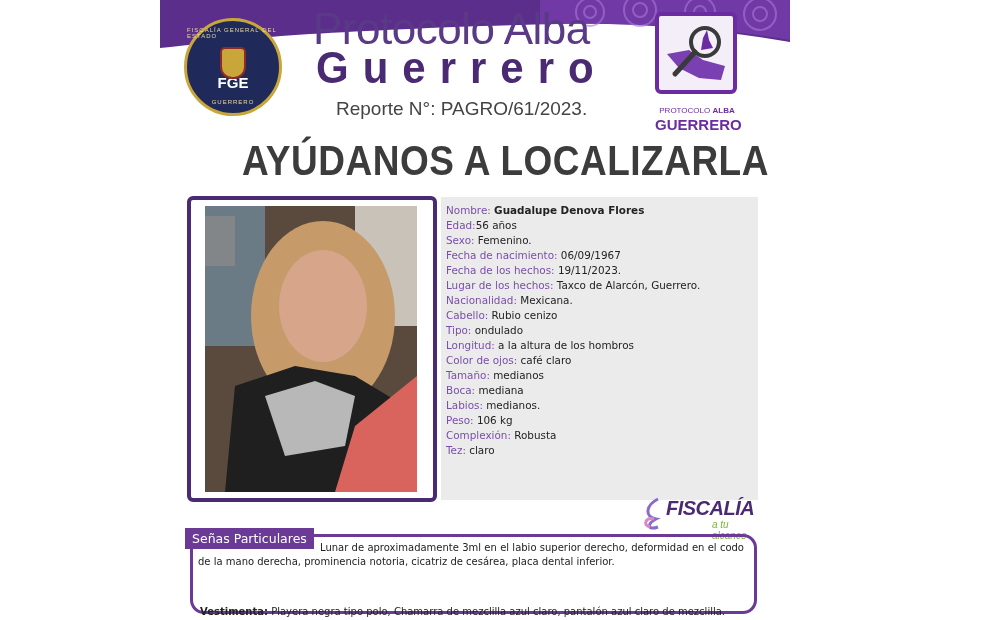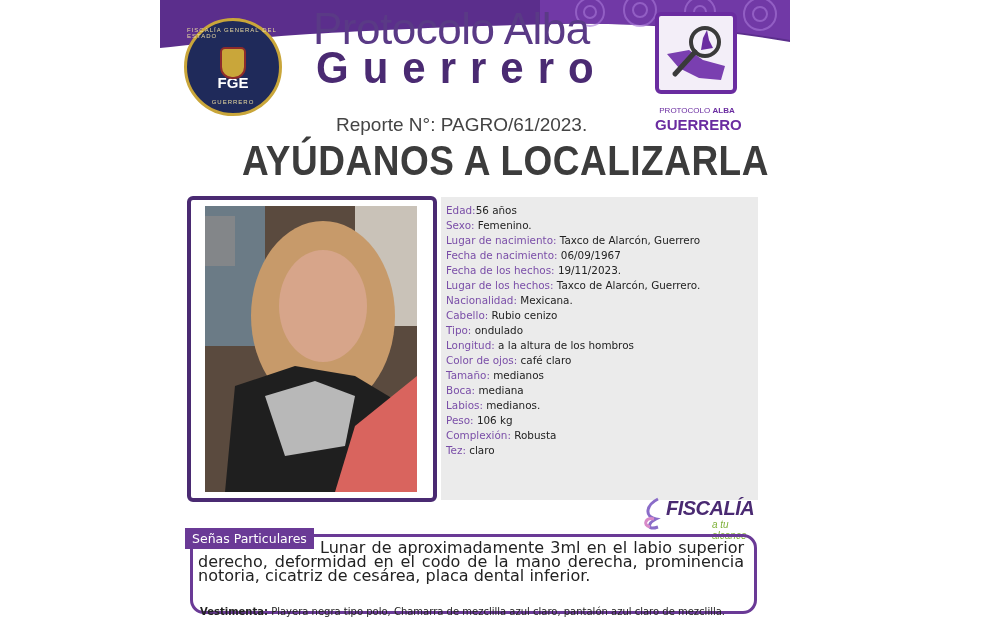--- a/index.html
+++ b/index.html
@@ -6,39 +6,39 @@
   body { width:1005px; height:620px; background:#ffffff; position:relative; overflow:hidden; font-family:"Liberation Sans", sans-serif; }
   .poster { position:absolute; left:160px; top:0; width:630px; height:620px; background:#fff; overflow:hidden; }
   .banner { position:absolute; left:0; top:0; width:630px; height:60px; }
   .seal { position:absolute; left:24px; top:18px; width:98px; height:98px; border-radius:50%; background:#1f2a5a; border:3px solid #c9a63a; box-sizing:border-box; display:flex; align-items:center; justify-content:center; flex-direction:column; color:#fff; }
   .seal .fge { font-weight:bold; font-size:15px; margin-top:30px; }
   .seal .ring { position:absolute; top:6px; font-size:6px; letter-spacing:1px; color:#e8d9a0; }
   .seal .bottom { position:absolute; bottom:8px; font-size:6px; letter-spacing:1px; color:#e8d9a0; }
   .seal .crest { position:absolute; top:26px; width:26px; height:32px; border-radius:5px 5px 12px 12px; background:#c9a63a; border:2px solid #8d2b2b; box-sizing:border-box; }
   .title1 { position:absolute; left:153px; top:4px; font-size:44px; color:#5a3a86; letter-spacing:-0.5px; }
   .title2 { position:absolute; left:156px; top:44px; font-size:42px; font-weight:bold; color:#4a2a72; letter-spacing:14px; transform:scaleY(1.05); }
-  .report { position:absolute; left:176px; top:98px; font-size:19px; color:#444;margin-top:16px; }
+  .report { position:absolute; left:176px; top:98px; font-size:19px; color:#444; }
   .logo-right { position:absolute; left:495px; top:12px; width:82px; height:118px; }
   .logo-box { position:absolute; left:0; top:0; width:82px; height:82px; border:4px solid #6a2ca0; border-radius:6px; box-sizing:border-box; background:#f3eef8; }
   .logo-text1 { position:absolute; left:0; top:94px; width:84px; font-size:8px; color:#6a2ca0; text-align:center; white-space:nowrap; }
   .logo-text1 b { font-weight:bold; }
   .logo-text2 { position:absolute; left:0; top:104px; width:84px; font-size:15px; font-weight:bold; color:#6a2ca0; text-align:center; }
   .heading { position:absolute; left:82px; top:137px; font-size:37px; font-weight:bold; color:#3c3c3c; letter-spacing:0.5px; transform:scaleY(1.15); transform-origin:top left; }
   .photo-frame { position:absolute; left:27px; top:196px; width:250px; height:306px; border:4px solid #4a2a72; border-radius:6px; box-sizing:border-box; background:#fff; }
   .photo { position:absolute; left:14px; top:6px; width:212px; height:286px; overflow:hidden; background:#4b3a2c; }
   .info { position:absolute; left:281px; top:197px; width:317px; height:303px; background:#ebebeb; box-sizing:border-box; padding:6px 5px; font-family:"DejaVu Sans", sans-serif; font-size:10.4px; line-height:15px; color:#222; }
   .info .row { white-space:nowrap; }
   .info .lbl { color:#7a4ea8; }
   .info .val.bold { font-weight:bold; }
   .fiscalia { position:absolute; left:480px; top:495px; width:120px; height:40px; }
   .fiscalia .fword { position:absolute; left:26px; top:2px; font-size:20px; font-weight:bold; color:#4a2a72; font-style:italic; letter-spacing:-0.5px; }
   .fiscalia .tag { position:absolute; left:72px; top:24px; font-size:10px; color:#7fb13a; font-style:italic; }
   .senas-box { position:absolute; left:30px; top:534px; width:567px; height:80px; border:3px solid #6a3a96; border-radius:14px; box-sizing:border-box; }
   .senas-tab { position:absolute; left:25px; top:528px; padding:3px 7px; background:#6a3a96; color:#fff; font-family:"DejaVu Sans", sans-serif; font-size:12.5px; }
-  .senas-text { position:absolute; left:38px; top:541px; width:546px; font-family:"DejaVu Sans", sans-serif; font-size:16px; line-height:14px; color:#222; text-align:justify; text-indent:122px; }
+  .senas-text { position:absolute; left:38px; top:541px; width:546px; font-family:"DejaVu Sans", sans-serif; font-size:10px; line-height:14px; color:#222; text-align:justify; text-indent:122px; }
   .vest { position:absolute; left:40px; top:578px; font-family:"DejaVu Sans", sans-serif; font-size:10px; color:#222; white-space:nowrap;margin-top:28px; }
   .vest b { font-weight:bold; }
 </style>
 </head>
 <body>
 
 <div class="poster">
 
   <svg class="banner" viewBox="0 0 630 60" preserveAspectRatio="none">
     <path d="M0,0 H630 V42 C560,30 480,22 400,24 C300,26 220,30 150,34 C90,38 40,44 0,48 Z" fill="#5b2e8c"></path>
@@ -91,23 +91,23 @@
         <ellipse cx="118" cy="100" rx="44" ry="56" fill="#d7a58a"></ellipse>
         <path d="M20,286 L30,180 L90,160 L150,170 L200,200 L212,286 Z" fill="#1f1f1f"></path>
         <path d="M60,190 L110,175 L150,190 L140,240 L80,250 Z" fill="#b8b8b8"></path>
         <path d="M150,220 L212,170 L212,286 L130,286 Z" fill="#d9645e"></path>
         <rect x="0" y="10" width="30" height="50" fill="#8a8a8a" opacity="0.8"></rect>
       </svg>
     </div>
   </div>
 
   <div class="info">
+    <div class="row"><span class="lbl">Nombre:</span> <span class="val bold">Guadalupe Denova Flores</span></div>
     <div class="row"><span class="lbl">Edad:</span><span class="val">56 años</span></div>
     <div class="row"><span class="lbl">Sexo:</span> <span class="val">Femenino.</span></div>
-    <div class="row"><span class="lbl">Lugar de nacimiento:</span> <span class="val">Taxco de Alarcón, Guerrero</span></div>
     <div class="row"><span class="lbl">Fecha de nacimiento:</span> <span class="val">06/09/1967</span></div>
     <div class="row"><span class="lbl">Fecha de los hechos:</span> <span class="val"> 19/11/2023.</span></div>
     <div class="row"><span class="lbl">Lugar de los hechos:</span> <span class="val">Taxco de Alarcón, Guerrero.</span></div>
     <div class="row"><span class="lbl">Nacionalidad:</span> <span class="val">Mexicana.</span></div>
     <div class="row"><span class="lbl">Cabello:</span> <span class="val"> Rubio cenizo</span></div>
     <div class="row"><span class="lbl">Tipo:</span> <span class="val">ondulado</span></div>
     <div class="row"><span class="lbl">Longitud:</span> <span class="val">a la altura de los hombros</span></div>
     <div class="row"><span class="lbl">Color de ojos:</span> <span class="val">café claro</span></div>
     <div class="row"><span class="lbl">Tamaño:</span> <span class="val">medianos</span></div>
     <div class="row"><span class="lbl">Boca:</span> <span class="val">mediana</span></div>

